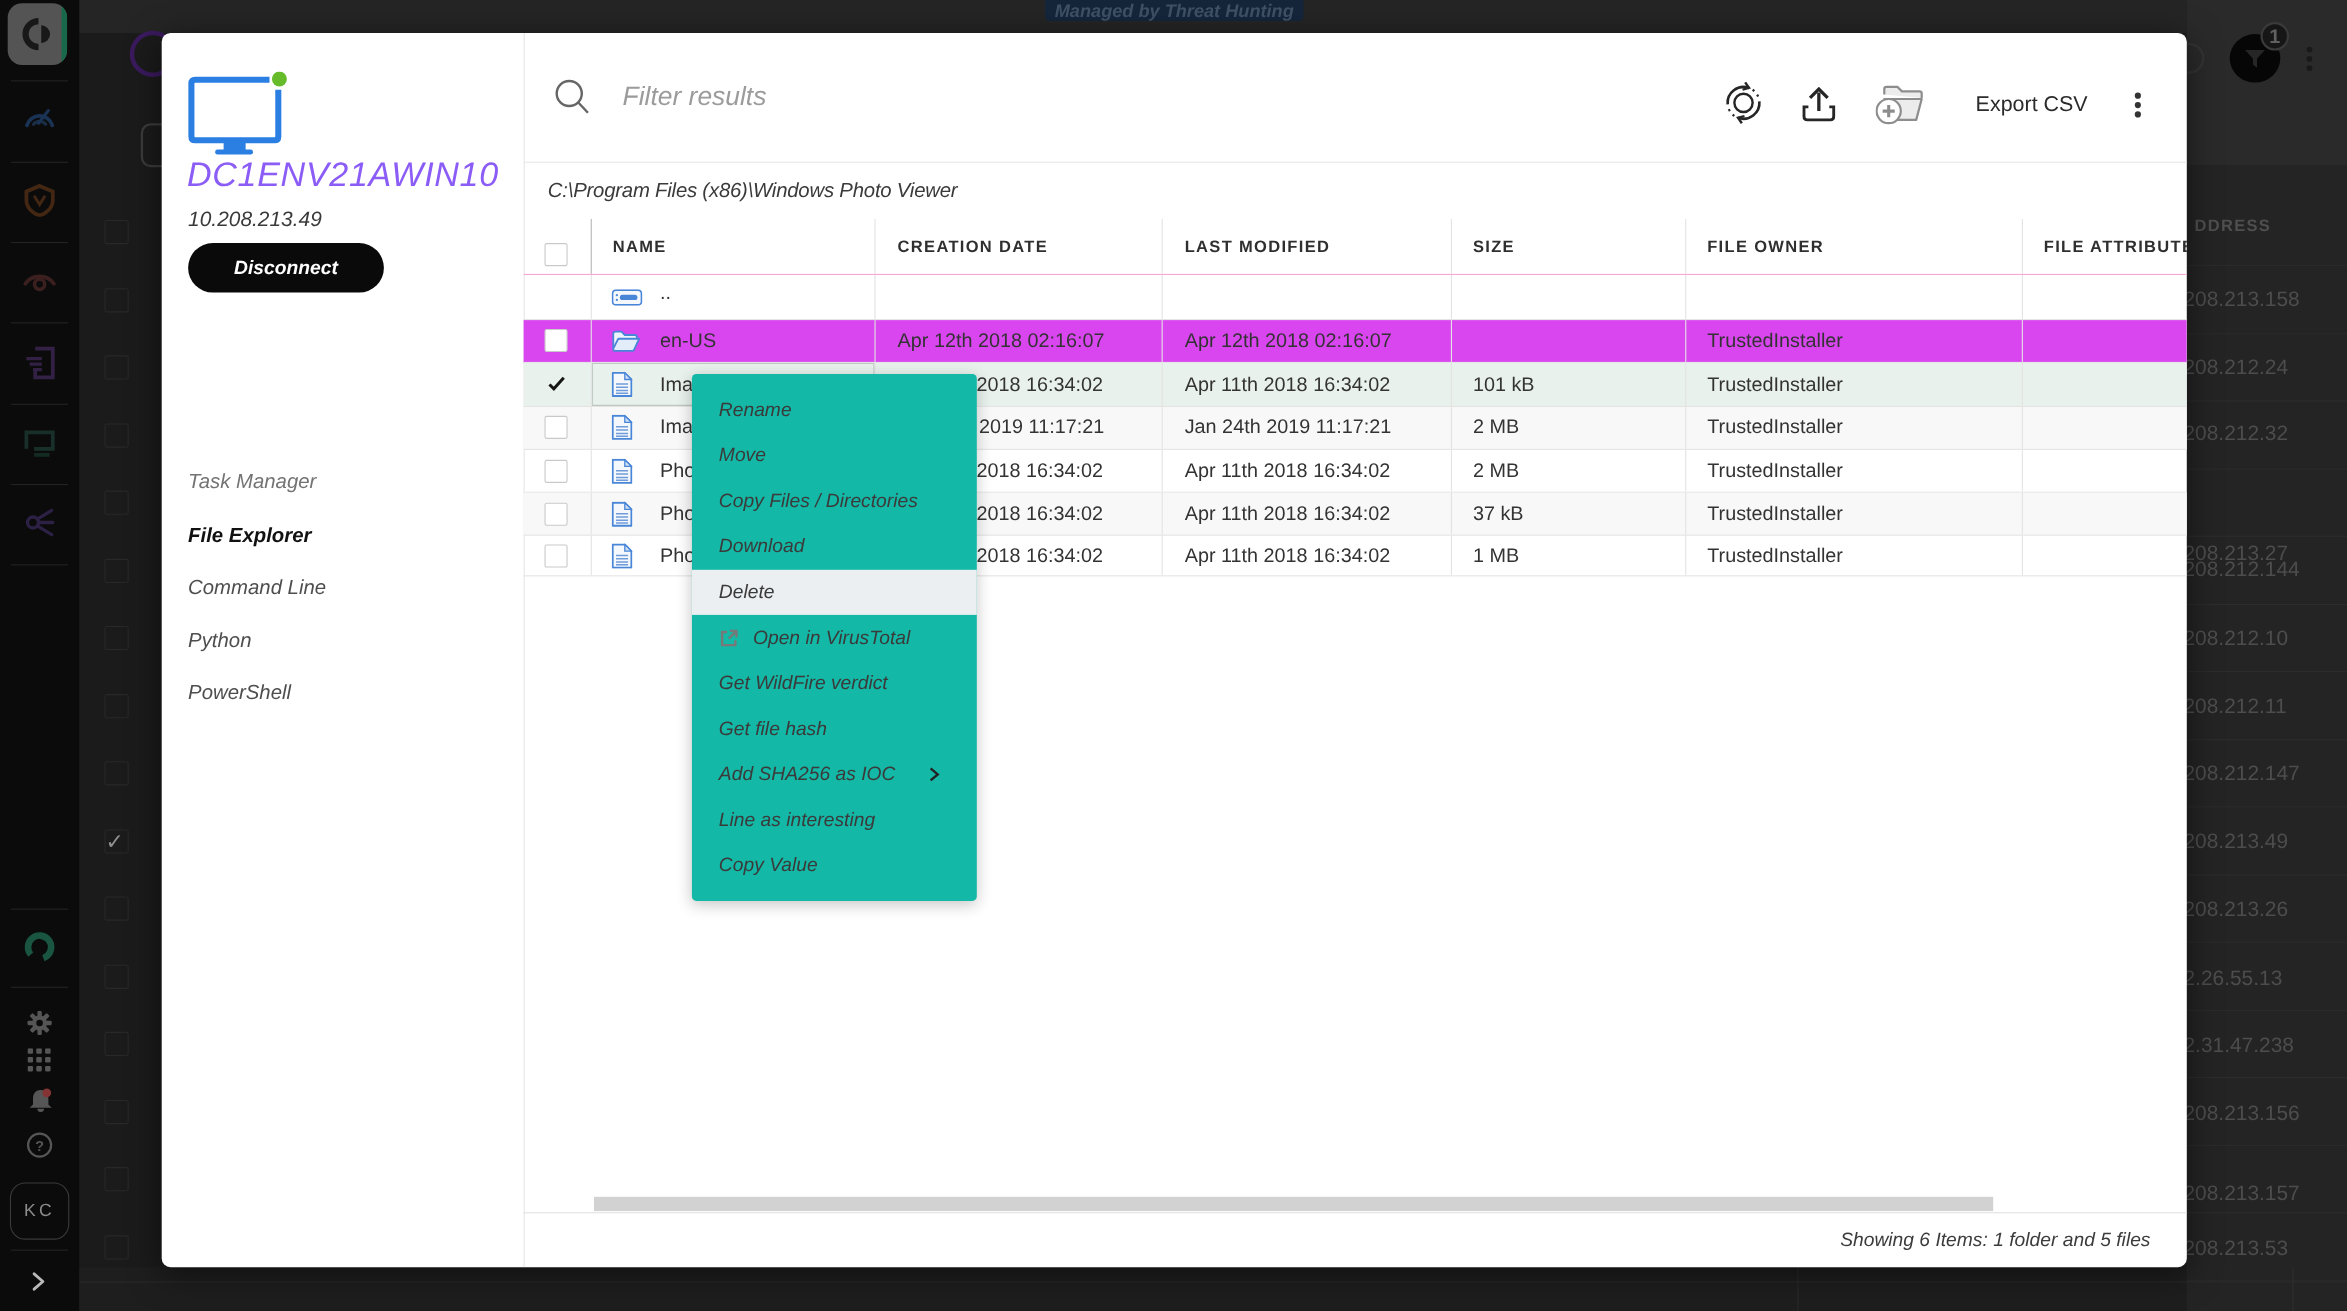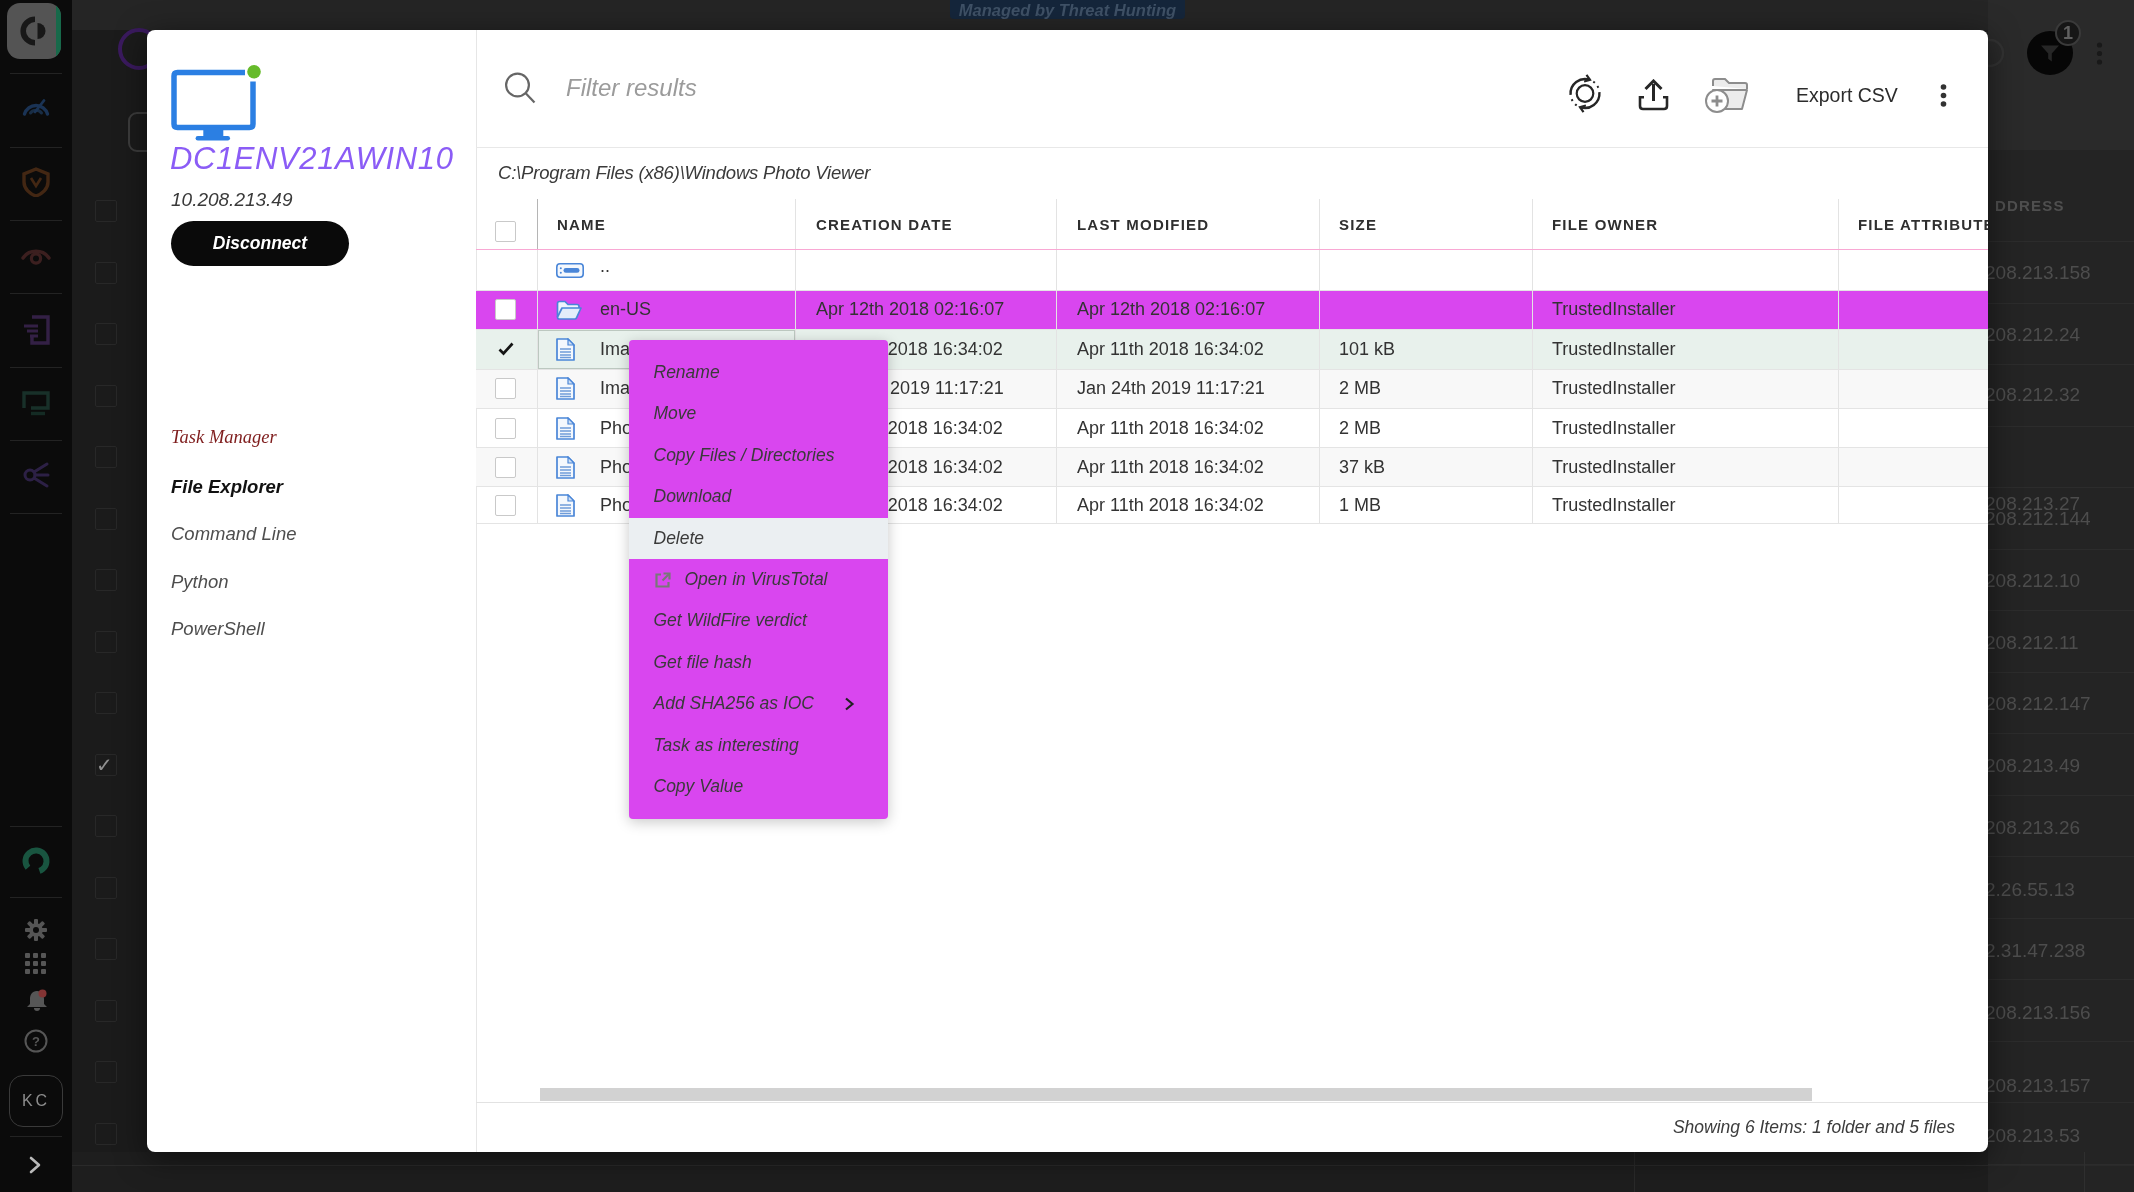--- a/index.html
+++ b/index.html
@@ -19,21 +19,21 @@
   .cell{box-sizing:border-box;border-right:1px solid #e3e3e3;height:100%;position:relative;
         font-size:18px;color:#333;display:flex;align-items:center;overflow:hidden;white-space:nowrap;}
   .c0{width:62px;}.c1{width:258px;padding-left:62px;}.c2{width:261px;padding-left:20px;}
   .c3{width:263px;padding-left:20px;}.c4{width:213px;padding-left:19px;}
   .c5{width:306px;padding-left:19px;}.c6{width:149px;border-right:none;overflow:visible;}
   .hcell{font-size:15px;font-weight:bold;color:#2f2f2f;letter-spacing:1.2px;}
   .cbx{position:absolute;left:19px;top:50%;margin-top:-10.5px;width:21px;height:21px;
        box-sizing:border-box;border:1px solid #c9c9c9;border-radius:2px;background:#fff;}
   .icn{position:absolute;left:18px;top:50%;}
   
-  #menu{position:absolute;left:629px;top:340px;width:259px;height:467.4px;background:#d946ef;
+  #menu{position:absolute;left:629px;top:340px;width:259px;height:467.4px;background:#14b8a6;
         border-radius:4px;box-shadow:0 3px 14px rgba(0,0,0,.22);z-index:50;padding-top:12px;}
   .mi{height:41.4px;line-height:41.4px;padding-left:24.5px;font-style:italic;
       font-size:17.5px;color:#3a3a3a;white-space:nowrap;}
   
   .ipr{position:absolute;left:1985px;width:149px;font-size:19px;color:#4d4d4d;}
   .bbox{position:absolute;left:95px;width:22px;height:22px;box-sizing:border-box;
         border:1.5px solid #282828;border-radius:2px;}
 </style>
 </head>
 <body>
@@ -236,21 +236,21 @@
   <svg class="abs" style="left:20px;top:35px;" width="96" height="80">
     <path d="M86 16.5 V59 Q86 62.5 82.5 62.5 H10.5 Q7 62.5 7 59 V11 Q7 7.5 10.5 7.5 H78" fill="none" stroke="#2b7fe3" stroke-width="5.5"></path>
     <rect x="36.3" y="62.5" width="20" height="9" fill="#2b7fe3"></rect>
     <rect x="28.6" y="71" width="34.4" height="4.5" rx="2.2" fill="#2b7fe3"></rect>
     <circle cx="87" cy="6.8" r="6.8" fill="#66bb2a"></circle>
   </svg>
   <div class="abs" style="left:23px;top:111px;font-size:31px;color:#8b5cf6;letter-spacing:0.6px;font-style:italic;">DC1ENV21AWIN10</div>
   <div class="abs it" style="left:24px;top:159px;font-size:19px;color:#3a3a3a;">10.208.213.49</div>
   <div class="abs" style="left:24px;top:190.5px;width:178px;height:45.5px;background:#0a0a0a;border-radius:23px;
        text-align:center;line-height:45.5px;color:#fff;font-size:17.5px;font-weight:bold;font-style:italic;">Disconnect</div>
-  <div class="abs it" style="left:24px;top:397px;font-size:18.5px;color:#7f1d1d;font-family:Liberation Serif, serif;">Task Manager</div>
+  <div class="abs it" style="left:24px;top:397px;font-size:18.5px;color:#737373;">Task Manager</div>
   <div class="abs it" style="left:24px;top:445.5px;font-size:18.5px;color:#111;font-weight:bold;">File Explorer</div>
   <div class="abs it" style="left:24px;top:493px;font-size:18.5px;color:#4e4e4e;">Command Line</div>
   <div class="abs it" style="left:24px;top:540.5px;font-size:18.5px;color:#4e4e4e;">Python</div>
   <div class="abs it" style="left:24px;top:588px;font-size:18.5px;color:#4e4e4e;">PowerShell</div>
   <div class="vline" style="left:329px;top:0;height:1122px;"></div>
 
   <svg class="abs" style="left:356px;top:41px;" width="38" height="38">
     <circle cx="14.5" cy="14" r="11.4" fill="none" stroke="#666666" stroke-width="2.2"></circle>
     <path d="M22.7 22.2 L31.5 31.5" stroke="#666666" stroke-width="2.2" stroke-linecap="butt"></path>
   </svg>
@@ -439,15 +439,15 @@
       <path d="M16 3 L9.5 9.5" stroke="#787878" stroke-width="2.2"></path>
     </svg>
     Open in VirusTotal</div>
   <div class="mi">Get WildFire verdict</div>
   <div class="mi">Get file hash</div>
   <div class="mi" style="position:relative;">Add SHA256 as IOC
     <svg style="position:absolute;left:215px;top:14px;" width="11" height="15">
       <path d="M2 1.5 L8.5 7 L2 12.5" fill="none" stroke="#222" stroke-width="2.2"></path>
     </svg>
   </div>
-  <div class="mi">Task as interesting</div>
+  <div class="mi">Line as interesting</div>
   <div class="mi">Copy Value</div>
 </div>
 
 </body></html>

